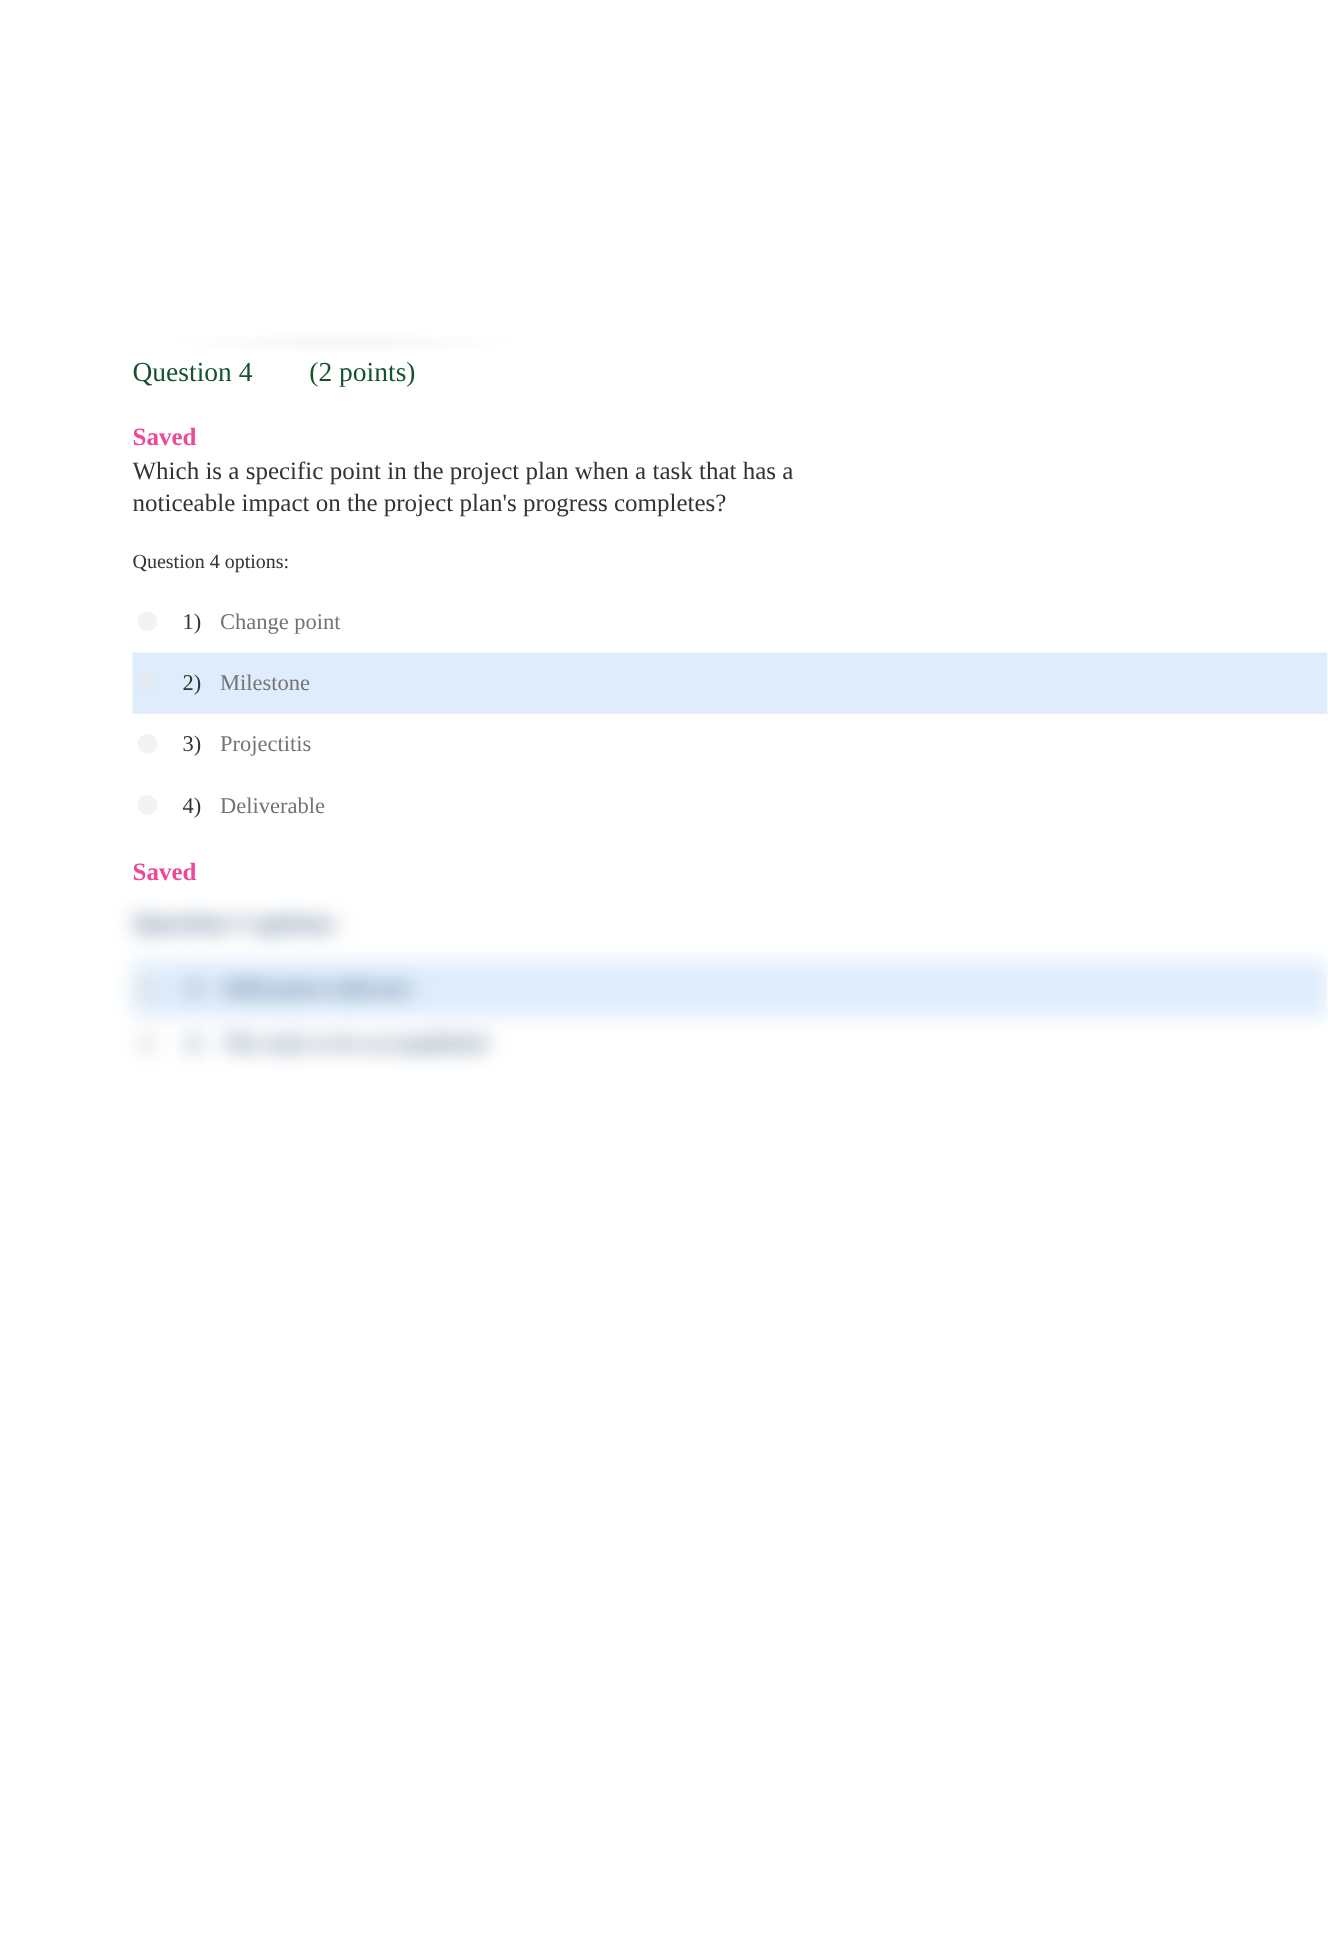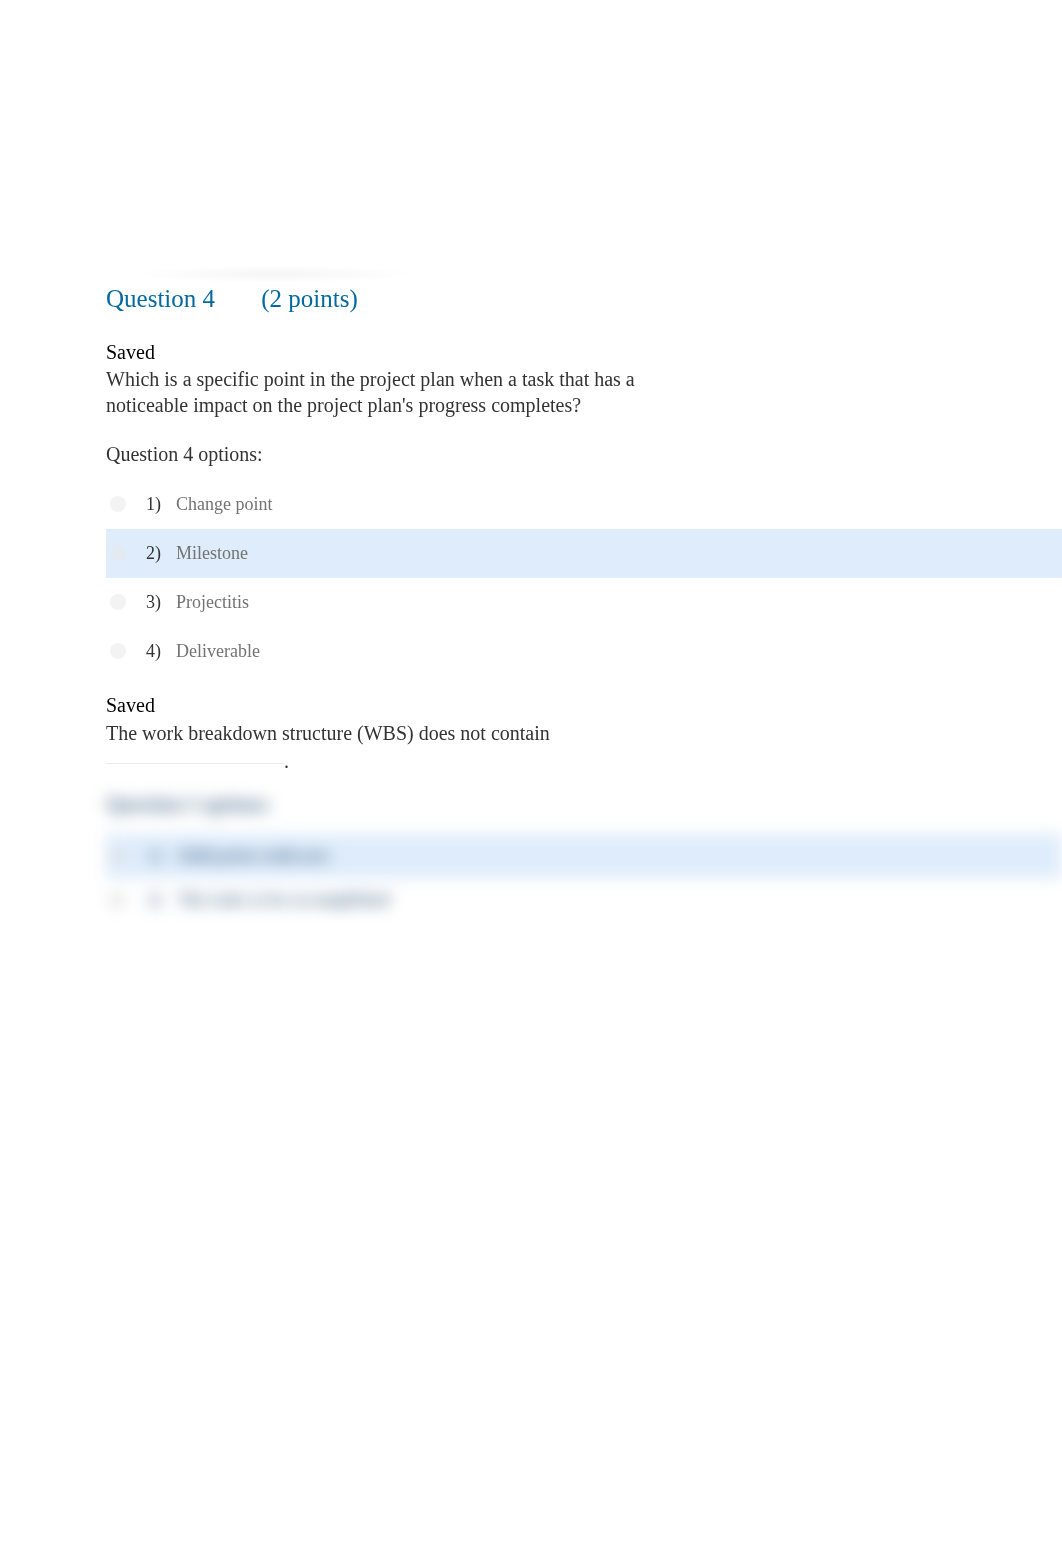--- a/index.html
+++ b/index.html
@@ -17,51 +17,52 @@
     }
     
     .content {
       position: absolute;
       left: 106px;
       top: 285px;
       right: 0;
     }
     
     .question-header {
-      font-size: 25px;
-      color: #0369a1;
+      font-size: 22px;
+      color: #14532d;
       font-weight: normal;
       margin-bottom: 28px;
     }
     
     .question-label {
       display: inline-block;
     }
     
     .question-points {
       display: inline-block;
       margin-left: 40px;
     }
     
     .saved-label {
       font-size: 20px;
-      color: #000000;
+      color: #ec4899;
       margin-bottom: 2px;
+      font-weight: bold;
     }
     
     .question-text {
       font-size: 20px;
       color: #333333;
       line-height: 1.3;
       max-width: 560px;
       margin-bottom: 25px;
     }
     
     .options-label {
-      font-size: 20px;
+      font-size: 16px;
       color: #333333;
       margin-bottom: 14px;
       margin-top: 16px;
     }
     
     .option-row {
       display: flex;
       align-items: center;
       padding: 14px 0 14px 0;
       font-size: 18px;
@@ -219,24 +220,20 @@
       <span class="option-radio"></span>
       <span class="option-number">4)</span>
       <span class="option-text">Deliverable</span>
     </div>
   </div>
 
   <div class="question-block">
 
     <div class="saved-label">Saved</div>
 
-    <div class="fill-blank-text">
-      <span>The work breakdown structure (WBS) does not contain </span>
-      <span class="blank-line"></span><span>.</span>
-    </div>
 
     <div class="blurred-section">
       <div class="blurred-options-label">Question 5 options:</div>
 
       <div class="blurred-option-row highlighted">
         <span class="blurred-radio"></span>
         <span class="blurred-number">1)</span>
         <span class="blurred-text">Skill points indicator</span>
       </div>
 

